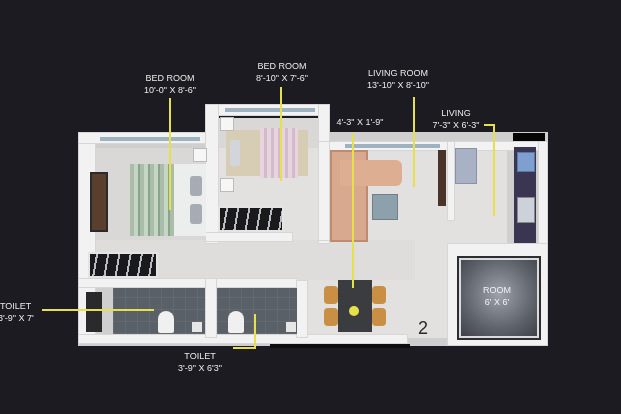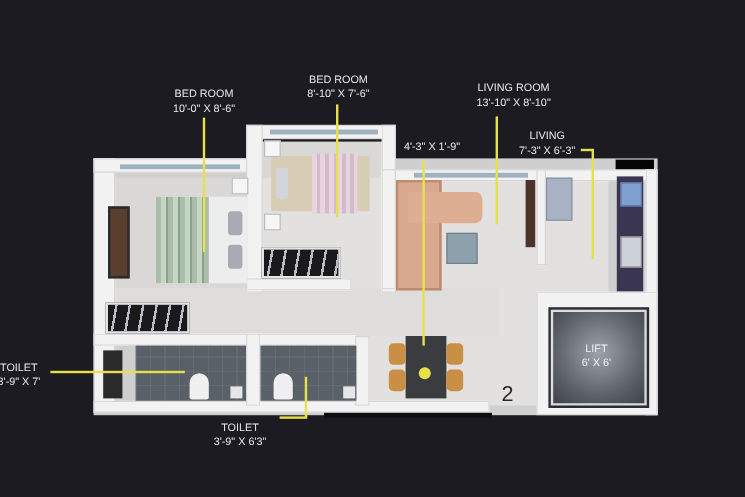--- a/index.html
+++ b/index.html
@@ -109,36 +109,36 @@
   <div class="lead" style="left:233px;top:347px;width:23px;height:2px;"></div>
 
   <div class="lbl" style="left:110px;top:72px;width:120px;">
     <div>BED ROOM</div>
     <div>10'-0" X 8'-6"</div>
   </div>
   <div class="lbl" style="left:222px;top:60px;width:120px;">
     <div>BED ROOM</div>
     <div>8'-10" X 7'-6"</div>
   </div>
-  <div class="lbl" style="left:368px;top:67px;width:120px;">
+  <div class="lbl" style="left:338px;top:67px;width:120px;">
     <div>LIVING ROOM</div>
     <div>13'-10" X 8'-10"</div>
   </div>
   <div class="lbl" style="left:330px;top:116px;width:60px;">
     <div>4'-3" X 1'-9"</div>
   </div>
   <div class="lbl" style="left:418px;top:107px;width:76px;">
     <div>LIVING</div>
     <div>7'-3" X 6'-3"</div>
   </div>
   <div class="lbl" style="left:0px;top:300px;text-align:left;">
     <div>TOILET</div>
     <div style="margin-left:-2px;">3'-9" X 7'</div>
   </div>
   <div class="lbl" style="left:160px;top:350px;width:80px;">
     <div>TOILET</div>
     <div>3'-9" X 6'3"</div>
   </div>
   <div class="lbl" style="left:457px;top:284px;width:80px;color:#f0f0f0;">
-    <div>LIFT</div>
+    <div>ROOM</div>
     <div>6' X 6'</div>
   </div>
 </div>
 
 </body></html>

